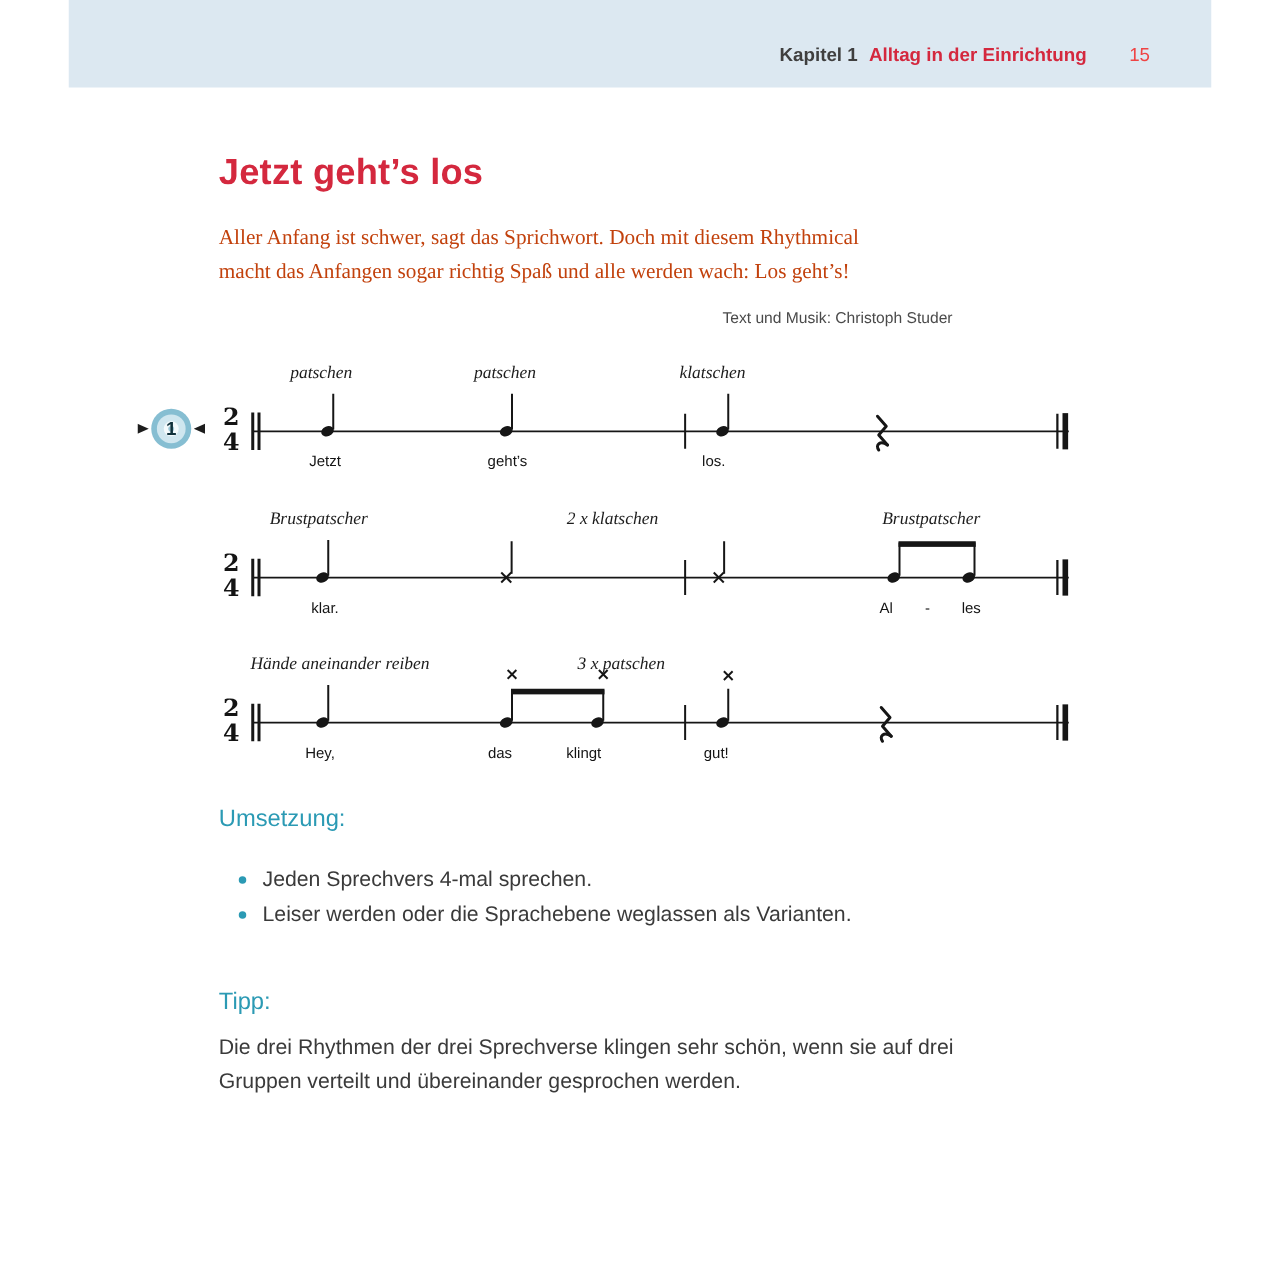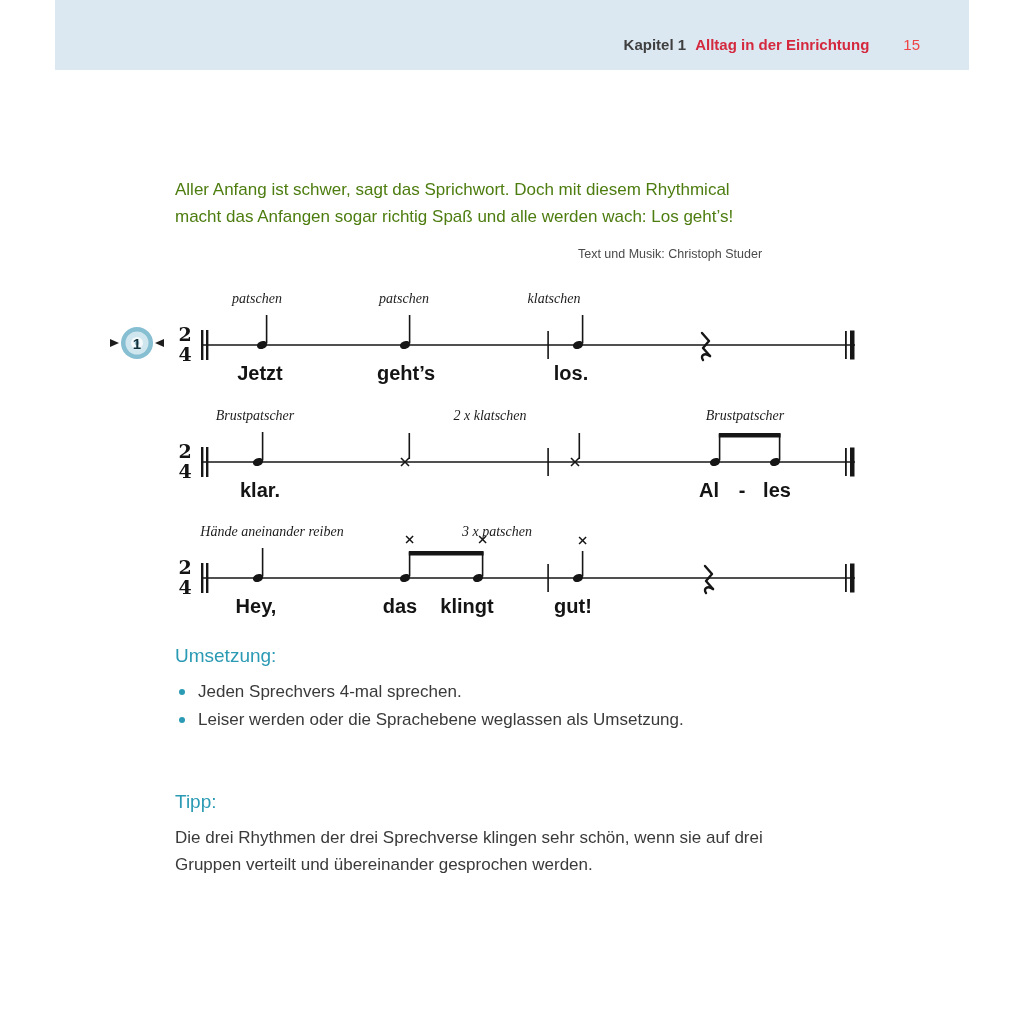--- a/index.html
+++ b/index.html
@@ -7,58 +7,59 @@
   .page{position:relative;width:1024px;height:1024px;background:#ffffff;overflow:hidden;}
 
   .band{position:absolute;left:55px;top:0;width:914px;height:70px;background:#dce8f1;}
 
   .runninghead{position:absolute;top:36px;right:104px;font-size:15px;font-weight:bold;color:#3f3f3f;white-space:nowrap;}
   .runninghead .sec{color:#d4283e;margin-left:9px;}
   .runninghead .pg{margin-left:34px;font-weight:normal;color:#ef4444;}
 
   .title{position:absolute;left:175px;top:122px;font-size:29px;font-weight:bold;color:#d4283e;letter-spacing:0.2px;}
 
-  .intro{position:absolute;left:175px;top:176px;font-size:17px;line-height:27px;color:#4d7c0f;}
+  .intro{position:absolute;left:175px;top:176px;font-size:17px;line-height:27px;color:#c2410c;font-family:Liberation Serif, serif;}
 
   .credit{position:absolute;left:470px;top:247px;width:400px;text-align:center;font-size:12.5px;color:#4a4a4a;}
 
   
   .system{position:absolute;left:110px;width:760px;height:110px;}
   .ts{position:absolute;left:62px;top:35px;width:26px;text-align:center;
       font-family:"DejaVu Serif", serif;font-weight:bold;font-size:19px;line-height:19.5px;color:#141414;}
   .ann{position:absolute;top:1px;transform:translateX(-50%);white-space:nowrap;
        font-family:"Liberation Serif", serif;font-style:italic;font-size:14px;color:#1c1c1c;}
   .lyr{position:absolute;top:72px;transform:translateX(-50%);white-space:nowrap;
-       font-weight:bold;font-size:20px;color:#141414;text-align:right;}
+       font-weight:normal;font-size:12px;color:#141414;text-align:right;}
   .staff-svg{position:absolute;left:0;top:0;}
 
   
   .cd{position:absolute;left:110px;top:322px;width:54px;height:42px;}
   .cd .num{position:absolute;left:0;top:13px;width:54px;text-align:center;
            font-weight:bold;font-size:15px;color:#10313c;text-shadow:0 0 2px #eaf4f8;}
 
   
   .block-heading{position:absolute;left:175px;font-size:19px;font-weight:normal;color:#2b9ab4;}
-  .bullets{position:absolute;left:175px;top:678px;margin:0;padding:0;list-style:none;
+  .bullets{position:absolute;left:175px;top:678px;margin:12px;padding:0;list-style:none;
            font-size:17px;line-height:27.5px;color:#3a3a3a;}
   .bullets li{position:relative;padding-left:23px;}
   .bullets li::before{content:"";position:absolute;left:4px;top:11px;width:6px;height:6px;
                       border-radius:50%;background:#2b9ab4;}
   .tipp-text{position:absolute;left:175px;top:824px;font-size:17px;line-height:27px;color:#3a3a3a;}
 </style>
 </head>
 <body>
 
 <div class="page">
 
   <div class="band"></div>
   <div class="runninghead">
     <span>Kapitel 1</span><span class="sec">Alltag in der Einrichtung</span><span class="pg">15</span>
   </div>
 
+  <div class="title">Jetzt geht’s los</div>
   <div class="intro">
     <div>Aller Anfang ist schwer, sagt das Sprichwort. Doch mit diesem Rhythmical</div>
     <div>macht das Anfangen sogar richtig Spaß und alle werden wach: Los geht’s!</div>
   </div>
   <div class="credit">Text und Musik: Christoph Studer</div>
 
   <div class="cd">
     <svg width="54" height="42" viewBox="0 0 54 42">
       <polygon points="0,17 9,21 0,25" fill="#1d1d1d"></polygon>
       <polygon points="54,17 45,21 54,25" fill="#1d1d1d"></polygon>
@@ -98,21 +99,21 @@
         <rect x="735" y="41" width="1.8" height="28" fill="#161616"></rect>
         <rect x="740" y="40.5" width="4.5" height="29" fill="#161616"></rect>
       </g>
     </svg>
     <div class="ts">
       <div>2</div>
       <div>4</div>
     </div>
     <span class="ann" style="left:147px">patschen</span>
     <span class="ann" style="left:294px">patschen</span>
-    <span class="ann" style="left:444px">klatschen</span>
+    <span class="ann" style="left:460px">klatschen</span>
     <span class="lyr" style="left:150px">Jetzt</span>
     <span class="lyr" style="left:296px">geht’s</span>
     <span class="lyr" style="left:461px">los.</span>
   </div>
 
   <div class="system" style="top:407px">
     <svg class="staff-svg" width="760" height="110" viewBox="0 0 760 110">
       <line x1="93" y1="55" x2="745" y2="55" stroke="#161616" stroke-width="1.4"></line>
       <g>
         <rect x="91" y="40" width="2.4" height="30" fill="#161616"></rect>
@@ -208,21 +209,21 @@
     <span class="ann" style="left:387px">3 x patschen</span>
     <span class="lyr" style="left:146px">Hey,</span>
     <span class="lyr" style="left:290px">das</span>
     <span class="lyr" style="left:357px">klingt</span>
     <span class="lyr" style="left:463px">gut!</span>
   </div>
 
   <div class="block-heading" style="top:645px">Umsetzung:</div>
   <ul class="bullets">
     <li>Jeden Sprechvers 4-mal sprechen.</li>
-    <li>Leiser werden oder die Sprachebene weglassen als Umsetzung.</li>
+    <li>Leiser werden oder die Sprachebene weglassen als Varianten.</li>
   </ul>
 
   <div class="block-heading" style="top:791px">Tipp:</div>
   <div class="tipp-text">
     <div>Die drei Rhythmen der drei Sprechverse klingen sehr schön, wenn sie auf drei</div>
     <div>Gruppen verteilt und übereinander gesprochen werden.</div>
   </div>
 
 </div>
 

